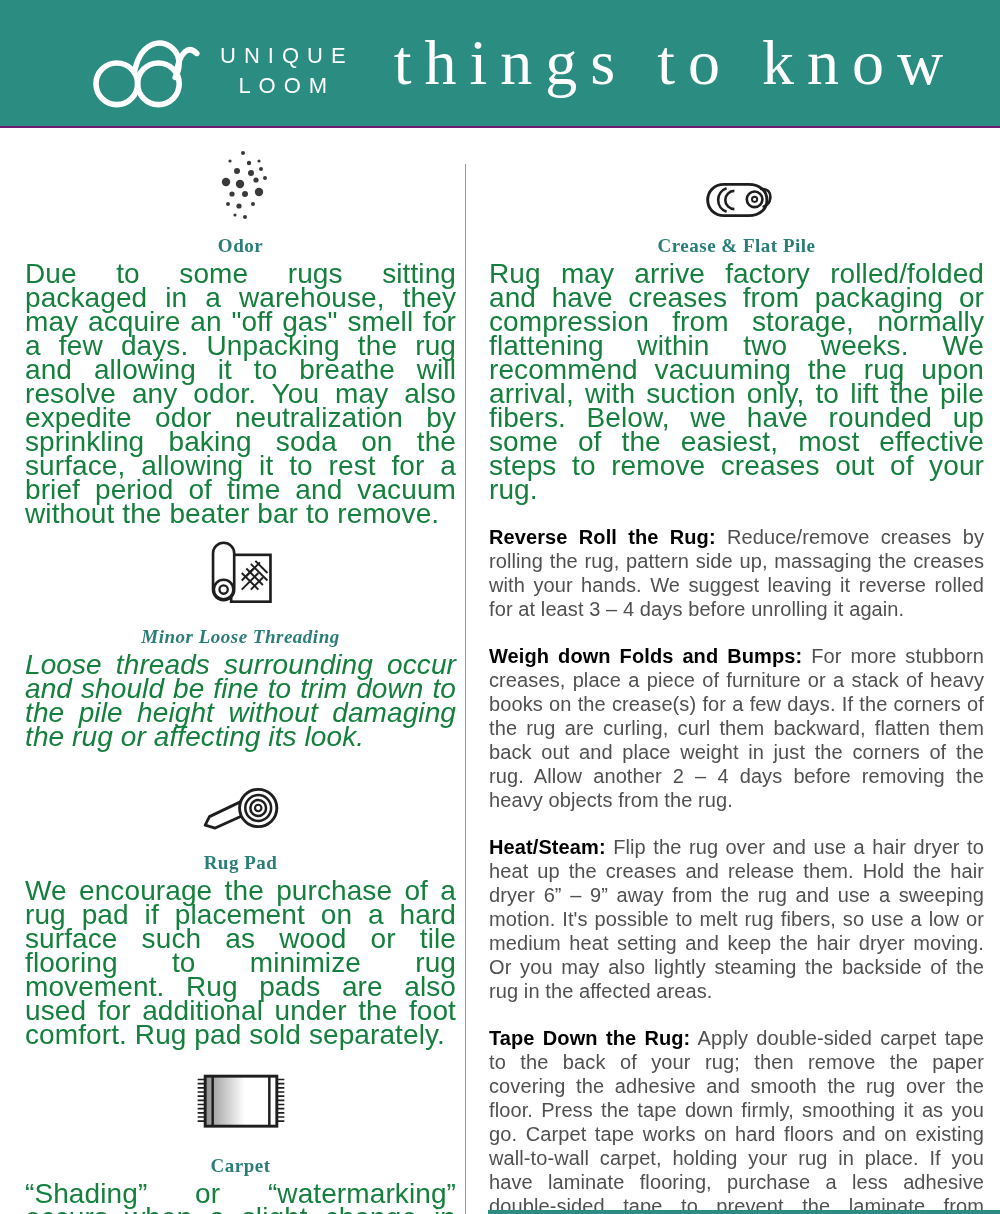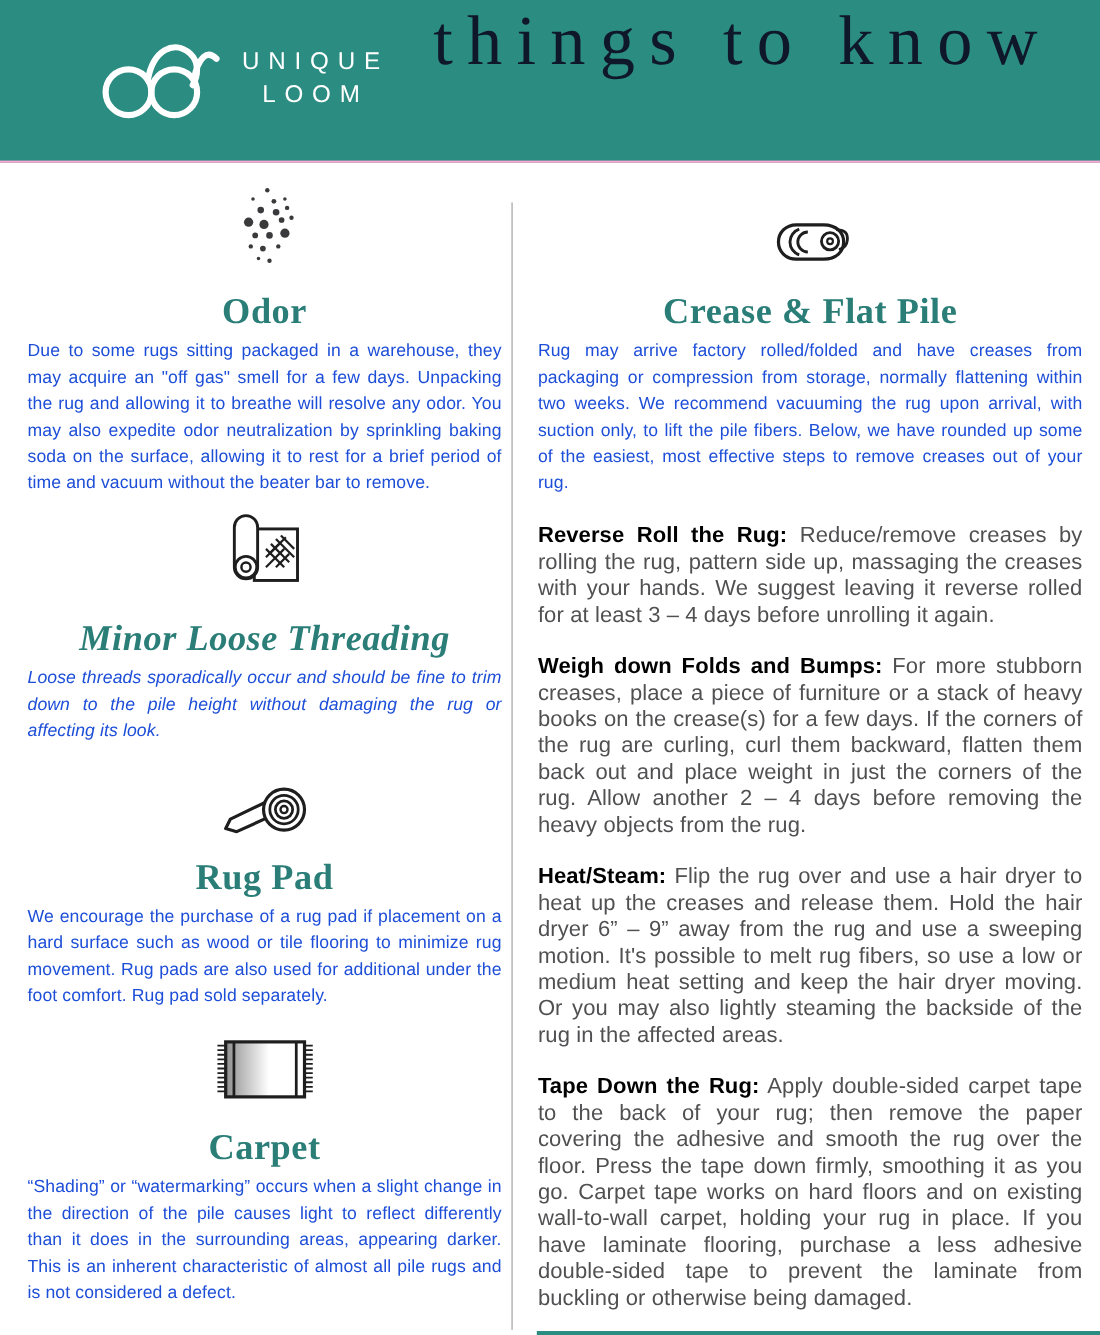--- a/index.html
+++ b/index.html
@@ -9,25 +9,25 @@
     width: 1000px;
     height: 1214px;
     background: #ffffff;
     font-family: "Liberation Sans", sans-serif;
     overflow: hidden;
     margin: 0 auto;
   }
   
   .header {
     position: relative;
-    height: 148px;
+    height: 128px;
     background: #2b8c82;
     display: flex;
-    align-items: flex-start;
-    border-bottom: 2px solid #f9a8d4;
+    align-items: center;
+    border-bottom: 2px solid #701a75;
   }
   .logo-group {
     position: absolute;
     left: 88px;
     top: 28px;
     display: flex;
     align-items: center;
     gap: 20px;
   }
   .logo-mark svg { display: block; }
@@ -36,21 +36,21 @@
     font-size: 22px;
     letter-spacing: 8px;
     line-height: 1.35;
     text-align: center;
     font-weight: 400;
   }
   .header-title {
     width: 100%;
     padding-left: 350px;
     text-align: center;
-    color: #0f172a;
+    color: #ffffff;
     font-family: "Liberation Serif", serif;
     font-size: 64px;
     letter-spacing: 13px;
     font-weight: 500;
     white-space: nowrap;
   }
   
   .content {
     display: flex;
     padding-top: 20px;
@@ -74,30 +74,30 @@
   .section { text-align: center; }
   .icon-wrap {
     display: flex;
     justify-content: center;
     align-items: flex-end;
   }
   .icon-wrap svg { display: block; }
   h2.sec-heading {
     font-family: "Liberation Serif", serif;
     color: #2a7e77;
-    font-size: 33px;
+    font-size: 19px;
     font-weight: 600;
     letter-spacing: 0.5px;
-    margin: 24px 0 5px;
+    margin: 13px 0 5px;
   }
   p.sec-body {
     text-align: justify;
-    font-size: 16px;
+    font-size: 28px;
     line-height: 24px;
-    color: #1d4ed8;
+    color: #15803d;
     letter-spacing: 0.1px;
   }
   .sec-odor      { margin-bottom: 11px; }
   .sec-threading { margin-bottom: 29px; font-style: italic; }
   .sec-rugpad    { margin-bottom: 22px; }
   .sec-odor .icon-wrap      { height: 74px; }
   .sec-threading .icon-wrap { height: 76px; margin-top: 4px; }
   .sec-rugpad .icon-wrap    { height: 56px; margin-top: 6px; }
   .sec-rugpad h2.sec-heading { margin-top: 18px; }
   .sec-shading .icon-wrap   { height: 64px; margin-top: 8px; }
@@ -195,21 +195,21 @@
                 <path d="M74,50 l-16,16"></path>
                 <path d="M62,38 l-16,16"></path>
                 <path d="M70,30 l-20,20"></path>
             </g>
             <rect x="8" y="4" width="28" height="76" rx="14" stroke-width="3.5" fill="#ffffff"></rect>
             <circle cx="22" cy="66" r="13" stroke-width="3.5" fill="#ffffff"></circle>
             <circle cx="22" cy="66" r="5.5" stroke-width="3"></circle>
           </svg>
         </div>
         <h2 class="sec-heading">Minor Loose Threading</h2>
-        <p class="sec-body">Loose threads sporadically occur and should be fine to trim down to the pile height without damaging the rug or affecting its look.</p>
+        <p class="sec-body">Loose threads surrounding occur and should be fine to trim down to the pile height without damaging the rug or affecting its look.</p>
       </div>
 
       <div class="section sec-rugpad">
         <div class="icon-wrap">
           <svg width="86" height="52" viewBox="0 0 120 72" fill="none" stroke="#1e1e1e">
             <path d="M62,26 L16,48 L10,60 L24,64 L68,44" stroke-width="4" stroke-linejoin="round" stroke-linecap="round" fill="#ffffff"></path>
             <circle cx="84" cy="36" r="26" stroke-width="4" fill="#ffffff"></circle>
             <circle cx="84" cy="36" r="18" stroke-width="3.5"></circle>
             <circle cx="84" cy="36" r="11" stroke-width="3.5"></circle>
             <circle cx="84" cy="36" r="4.5" stroke-width="3"></circle>

